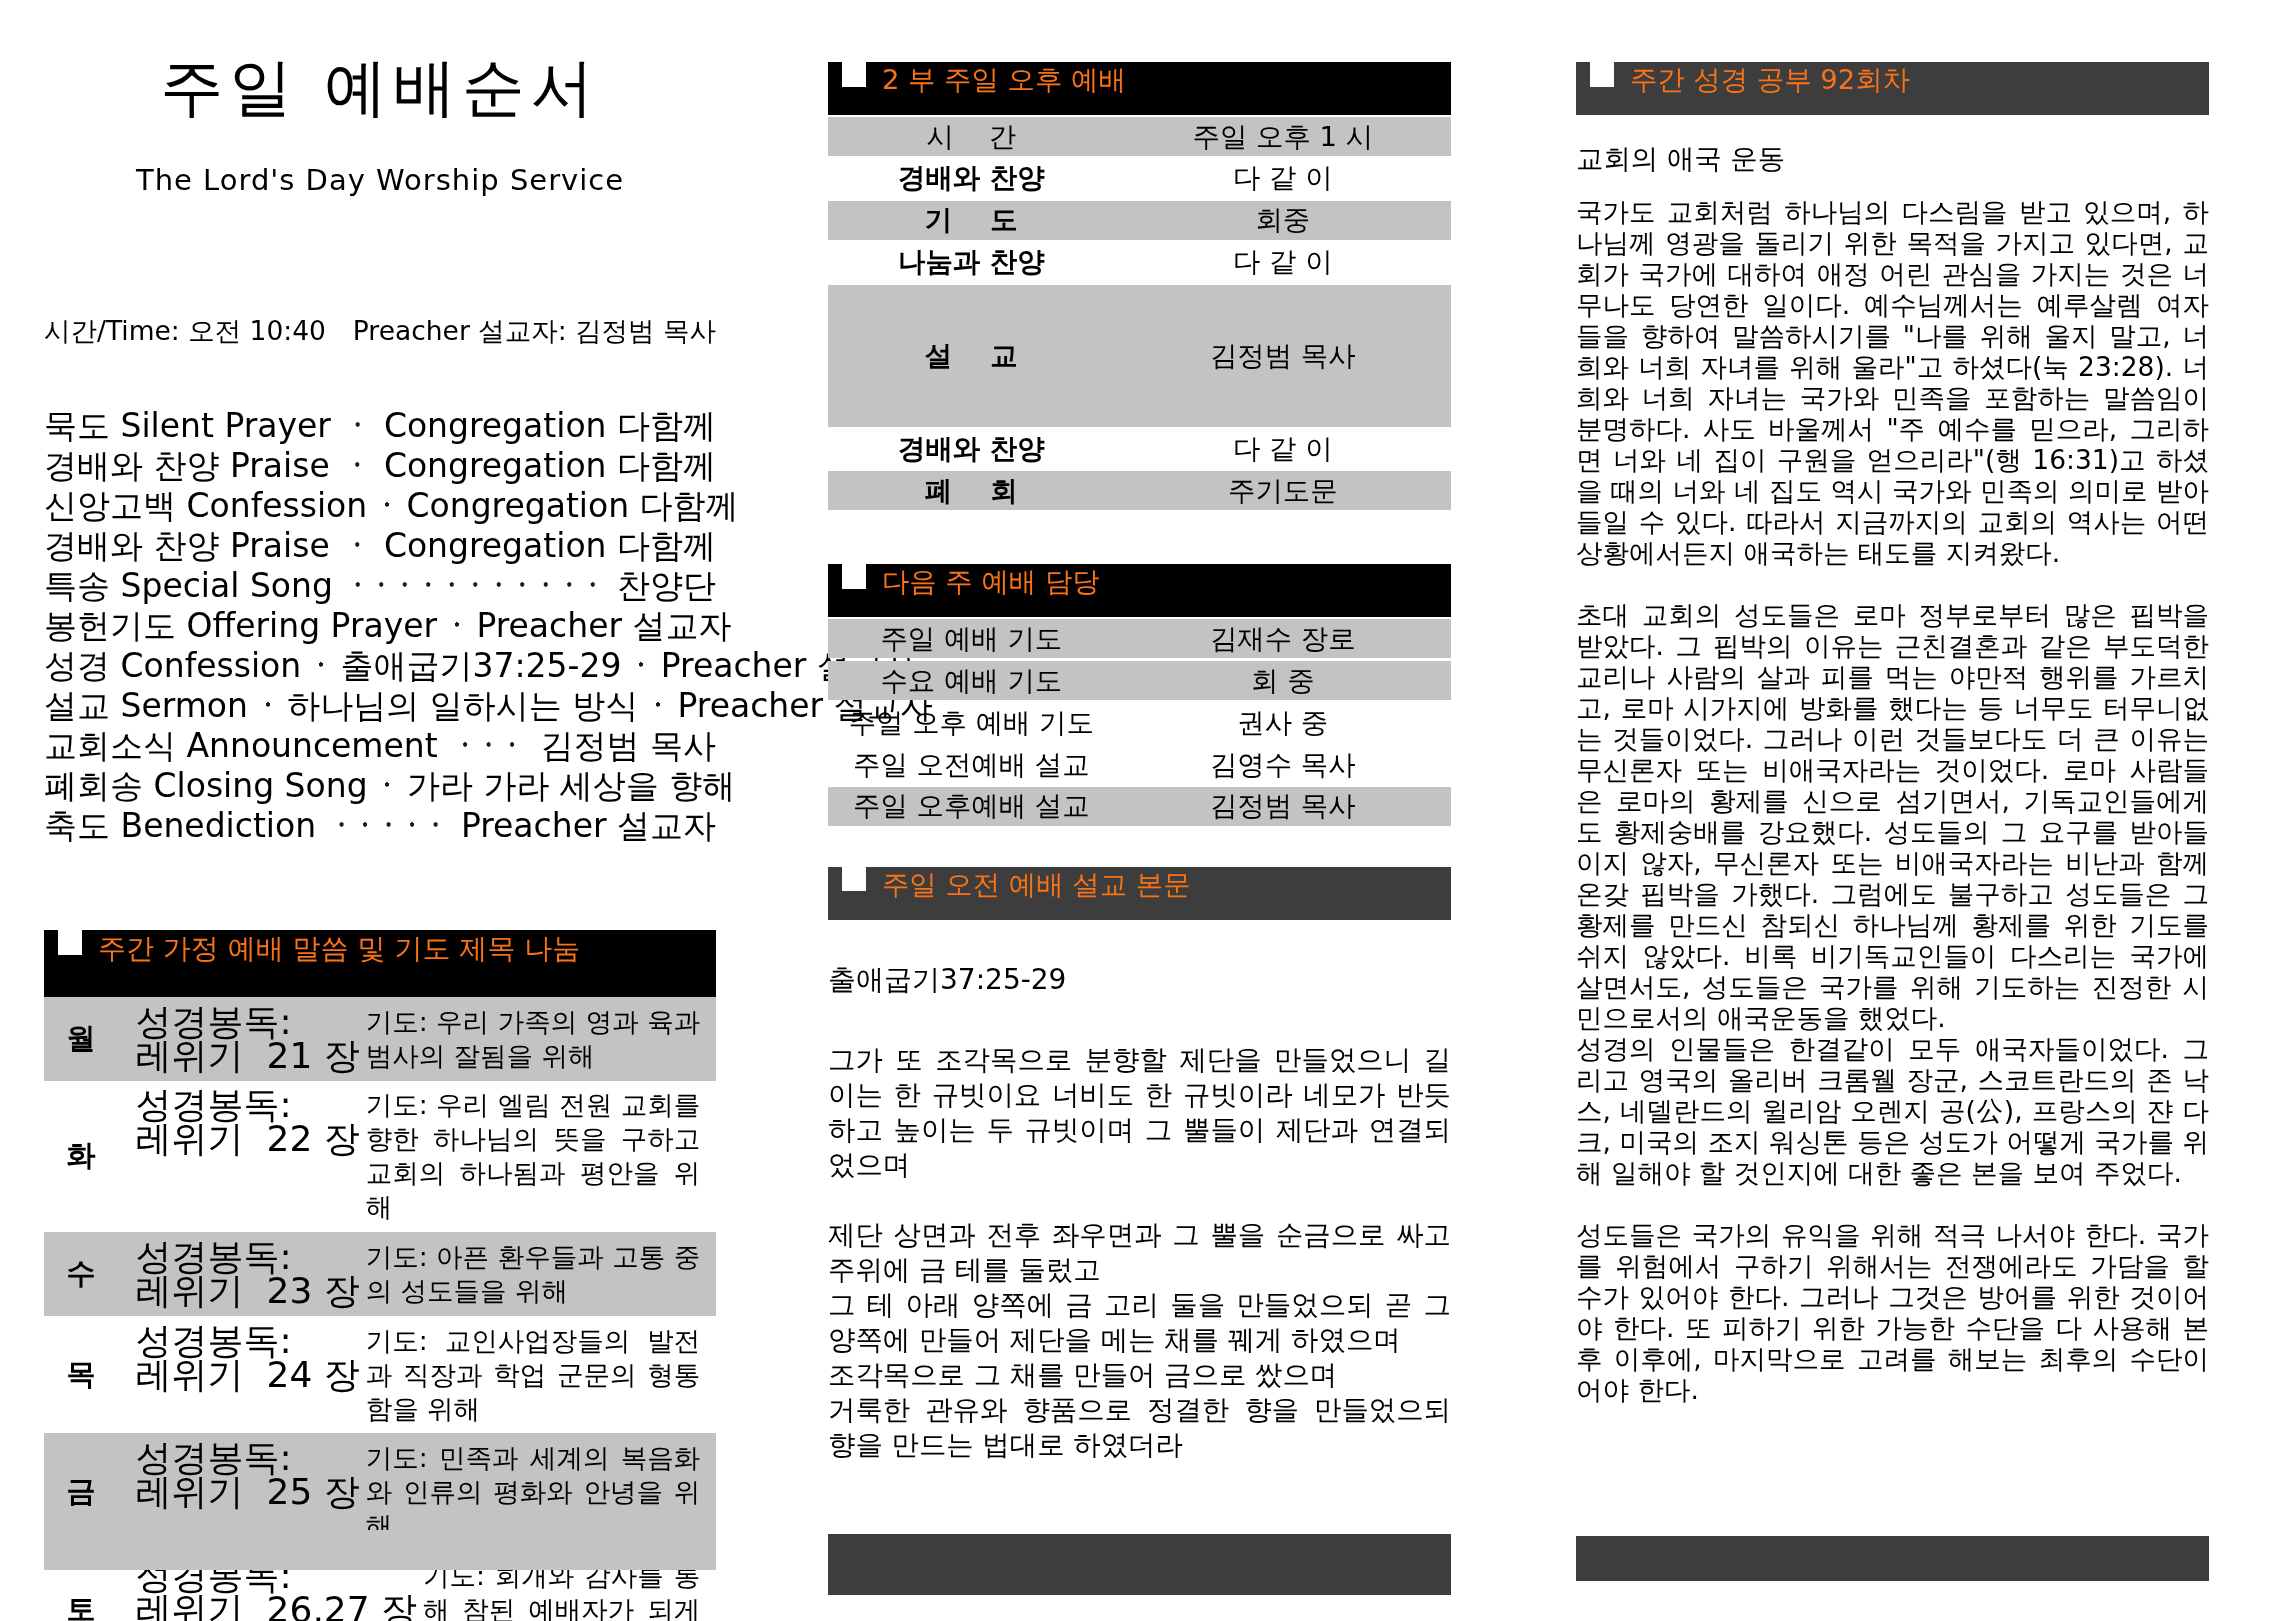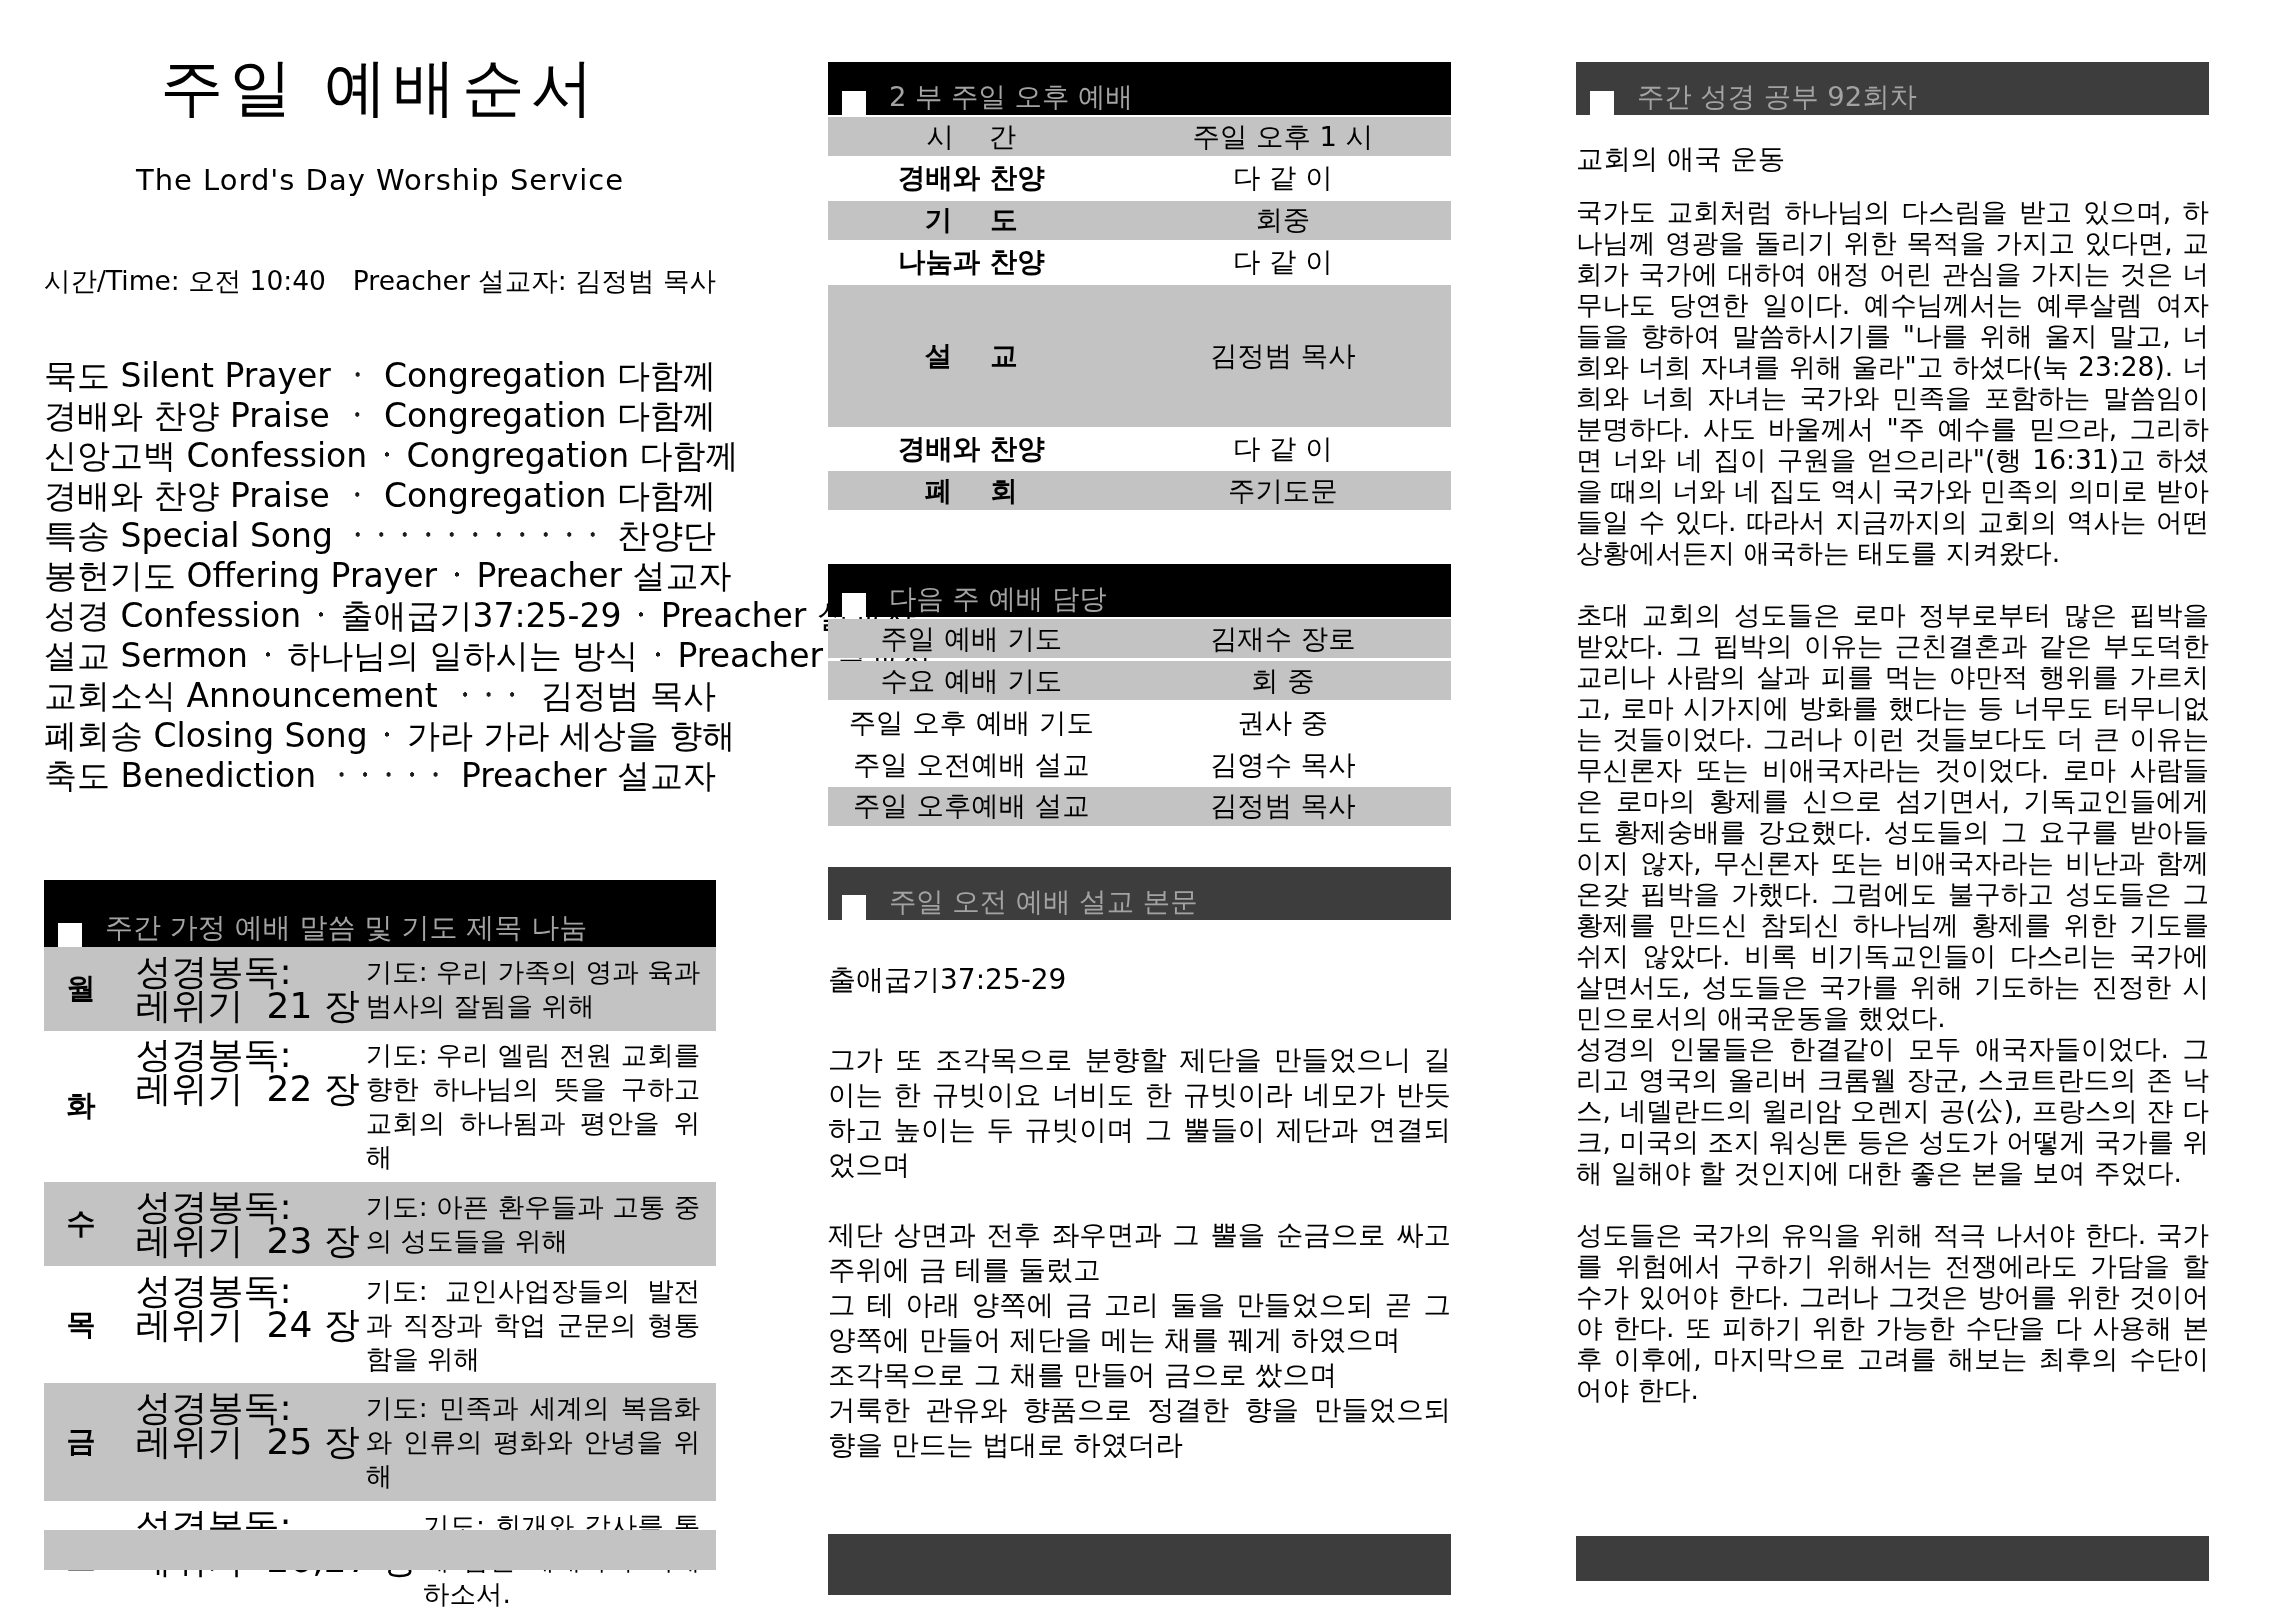--- a/index.html
+++ b/index.html
@@ -8,31 +8,31 @@
     font-family:"DejaVu Sans", sans-serif; color:#000; overflow:hidden;
   }
   .col { position:absolute; top:0; }
   #col-left  { left:44px;   width:672px; padding-top:51px; }
   #col-mid   { left:828px;  width:623px; padding-top:62px; }
   #col-right { left:1576px; width:633px; padding-top:62px; }
 
   
   .title { font-size:63px; line-height:74px; text-align:center; letter-spacing:5.9px; margin:0; font-weight:normal; }
   .subtitle { font-size:29px; line-height:34px; text-align:center; letter-spacing:1px; margin-top:38px; }
-  .info-line { display:flex; justify-content:space-between; font-size:26.5px; margin-top:66px; }
+  .info-line { display:flex; justify-content:space-between; font-size:26.5px; margin-top:116px; }
   .order { margin-top:55px; }
   .order-row { display:flex; align-items:baseline; height:40px; font-size:33px; white-space:pre;text-align:right; }
   .leader {
     flex:1 1 auto; min-width:15.7px; height:6.9px; align-self:center; margin:0 11.8px;
     background-image:radial-gradient(circle, #1a1a1a 2px, rgba(0,0,0,0) 2.3px);
     background-size:23.5px 6.9px; background-repeat:repeat-x; background-position:center;
   }
   .o-mid { white-space:pre; }
 
-  .bar { display:flex; align-items:flex-end; color:#a3a3a3;gap:7px; }
+  .bar { display:flex; align-items:flex-start; color:#f97316; }
   .sq { display:inline-block; width:24.5px; height:24.5px; background:#fff; margin:0 15.7px 0 13.7px; flex:0 0 auto; }
 
   .weekly { margin-top:86px; }
   .weekly .bar { height:67px; background:#000; font-size:28px; }
   .w-row { display:flex; }
   .w-row.shade { background:#c3c3c3; }
   .w-day { flex:0 0 74px; display:flex; align-items:center; justify-content:center; font-weight:bold; font-size:29px; }
   .w-scripture { flex:0 0 208px; font-size:36px; line-height:34px; padding:7.8px 0 7.8px 17.6px; white-space:pre; }
   .w-prayer { flex:1 1 auto; font-size:26.5px; line-height:34px; padding:7.8px 15.7px 7.8px 5.9px; text-align:justify; }
 

